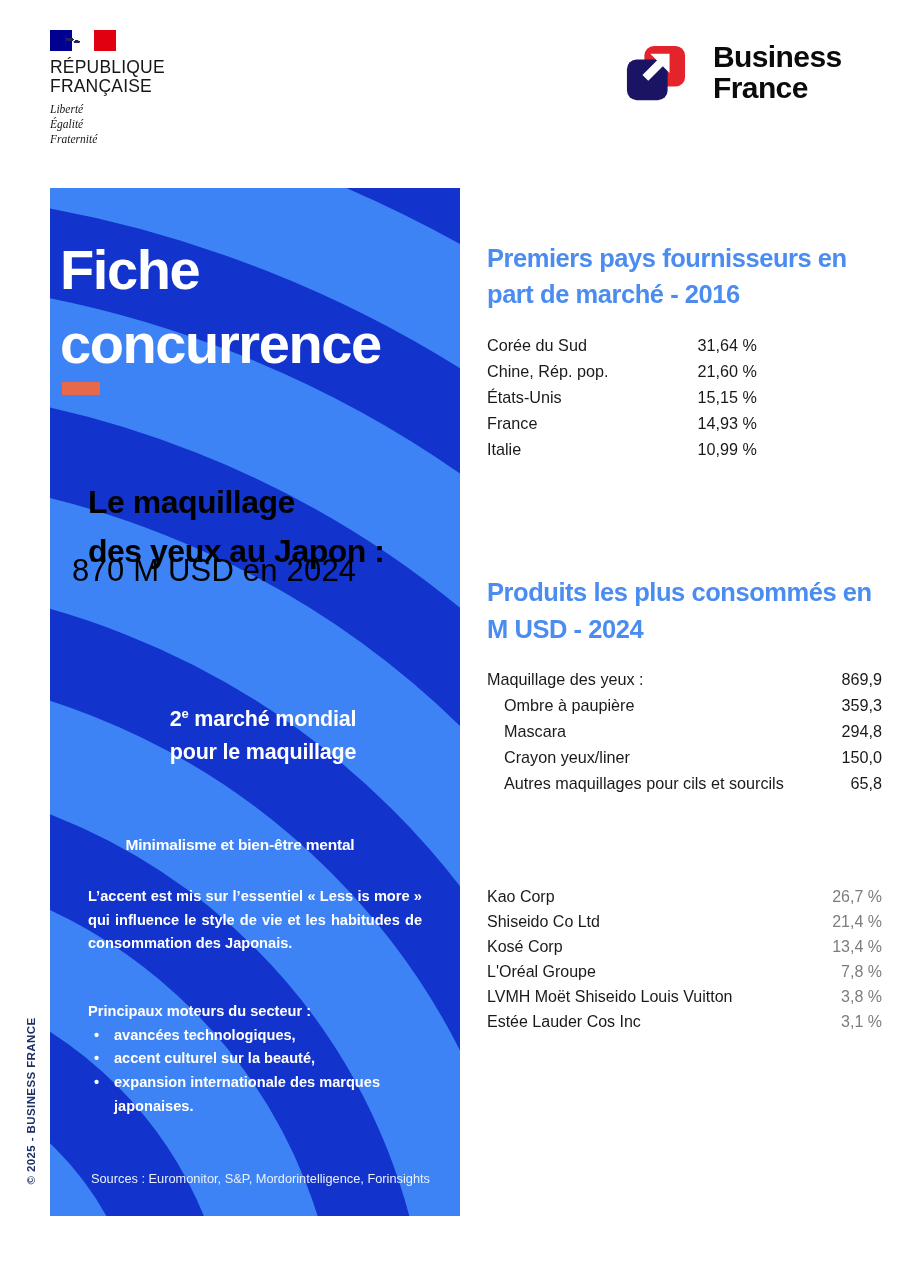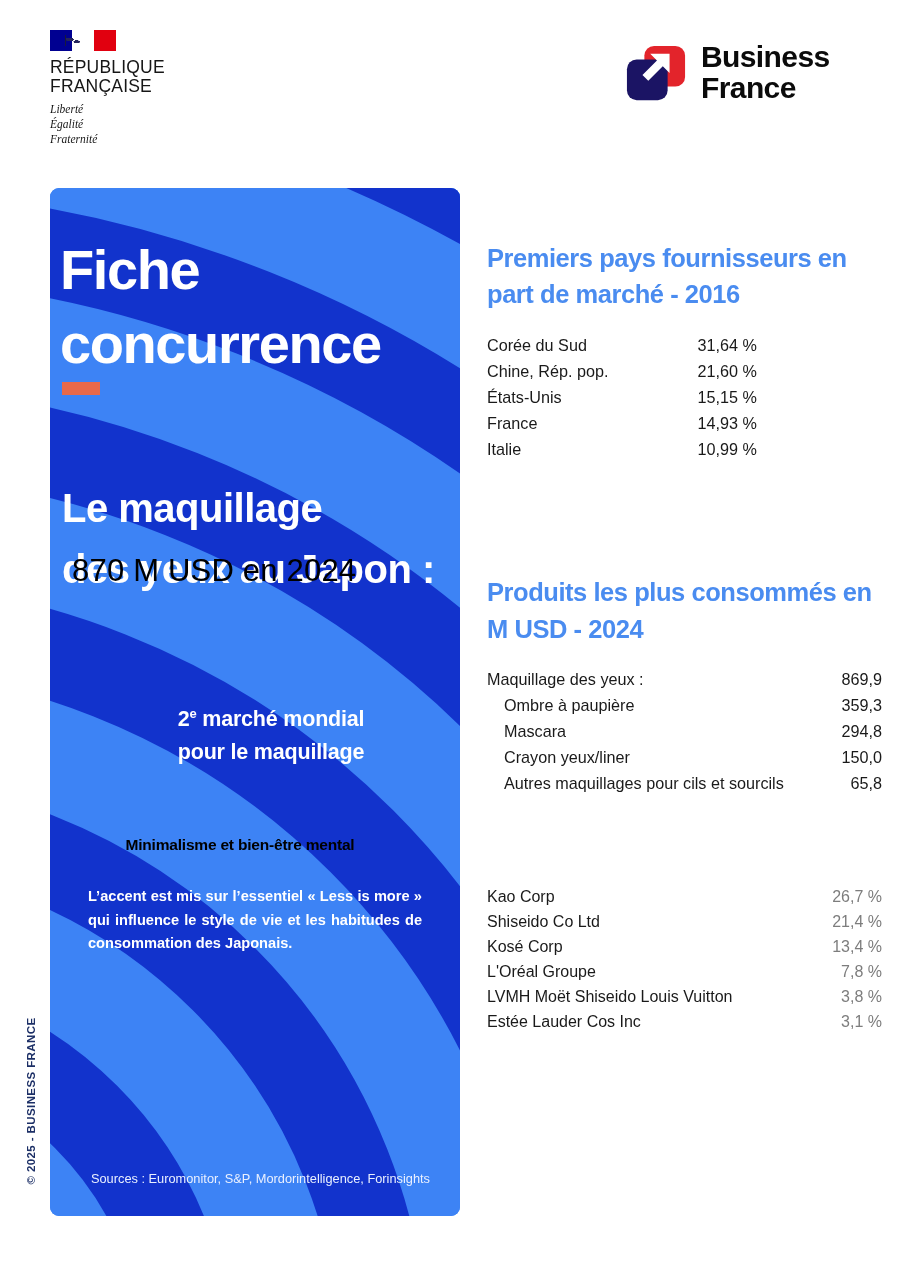--- a/index.html
+++ b/index.html
@@ -61,42 +61,41 @@
     line-height: 1.28;
     color: #161616;
   }
 
   .bf-logo {
     position: absolute;
     left: 625px;
     top: 42px;
     display: flex;
     align-items: center;
-    gap: 14px;
+    gap: 26px;
   }
   .bf-mark { width: 62px; height: 62px; flex: 0 0 auto; }
   .bf-text {
     font-family: "Liberation Sans", sans-serif;
     font-weight: 700;
     font-size: 30px;
     line-height: 1.02;
     letter-spacing: -0.6px;
     color: #0b0b0b;
   }
 
   
   .panel {
     position: absolute;
     left: 50px;
     top: 188px;
     width: 410px;
     height: 1028px;
     overflow: hidden;
     background: #3d83f5;
-    border-radius: 9px;
   }
   .panel svg { position: absolute; left: 0; top: 0; }
 
   .panel-content {
     position: absolute;
     left: 0; top: 0;
     width: 410px; height: 1028px;
     padding: 0 28px;
     color: #ffffff;
   }
@@ -116,65 +115,65 @@
     position: absolute;
     left: 12px;
     top: 194px;
     width: 38px;
     height: 13px;
     background: #e8694a;
   }
 
   .main-title {
     position: absolute;
-    left: 12px;
+    left: 38px;
     top: 290px;
     width: 380px;
     font-weight: 700;
-    font-size: 40px;
+    font-size: 32px;
     line-height: 1.52;
     letter-spacing: -0.5px;
-    color: #ffffff;
+    color: #000000;
   }
   .main-value {
     position: absolute;
     left: 22px;
     top: 363px;
     width: 390px;
     font-weight: 300;
     font-size: 31px;
     line-height: 1.3;
     letter-spacing: 0.2px;
     color: #000000;
   }
 
   .sub-claim {
     position: absolute;
-    left: 16px;
+    left: 8px;
     top: 515px;
     width: 410px;
     text-align: center;
     font-weight: 700;
     font-size: 21.5px;
     line-height: 1.55;
     letter-spacing: -0.2px;
     color: #ffffff;
   }
   .sub-claim sup { font-size: 13px; vertical-align: super; }
 
   .kicker {
     position: absolute;
     left: 0;
     top: 648px;
     width: 380px;
     text-align: center;
     font-weight: 700;
     font-size: 15.5px;
     letter-spacing: -0.2px;
-    color: #000000;
+    color: #ffffff;
   }
 
   .body-par {
     position: absolute;
     left: 38px;
     top: 697px;
     width: 334px;
     font-weight: 700;
     font-size: 14.6px;
     line-height: 1.62;
@@ -351,20 +350,28 @@
 
       <div class="sub-claim">
         <div><span>2</span><sup>e</sup><span> marché mondial</span></div>
         <div>pour le maquillage</div>
       </div>
 
       <div class="kicker">Minimalisme et bien-être mental</div>
 
       <div class="body-par">L’accent est mis sur l’essentiel « Less is more » qui influence le style de vie et les habitudes de consommation des Japonais.</div>
 
+      <div class="drivers">
+        <div class="drivers-title">Principaux moteurs du secteur :</div>
+        <ul>
+          <li>avancées technologiques,</li>
+          <li>accent culturel sur la beauté,</li>
+          <li>expansion internationale des marques japonaises.</li>
+        </ul>
+      </div>
 
       <div class="sources">Sources : Euromonitor, S&amp;P, Mordorintelligence, Forinsights</div>
     </div>
   </div>
 
   <div class="right-col">
 
     <div class="section">
       <div class="section-title">Premiers pays fournisseurs en part de marché - 2016</div>
       <div class="gap-title"></div>

